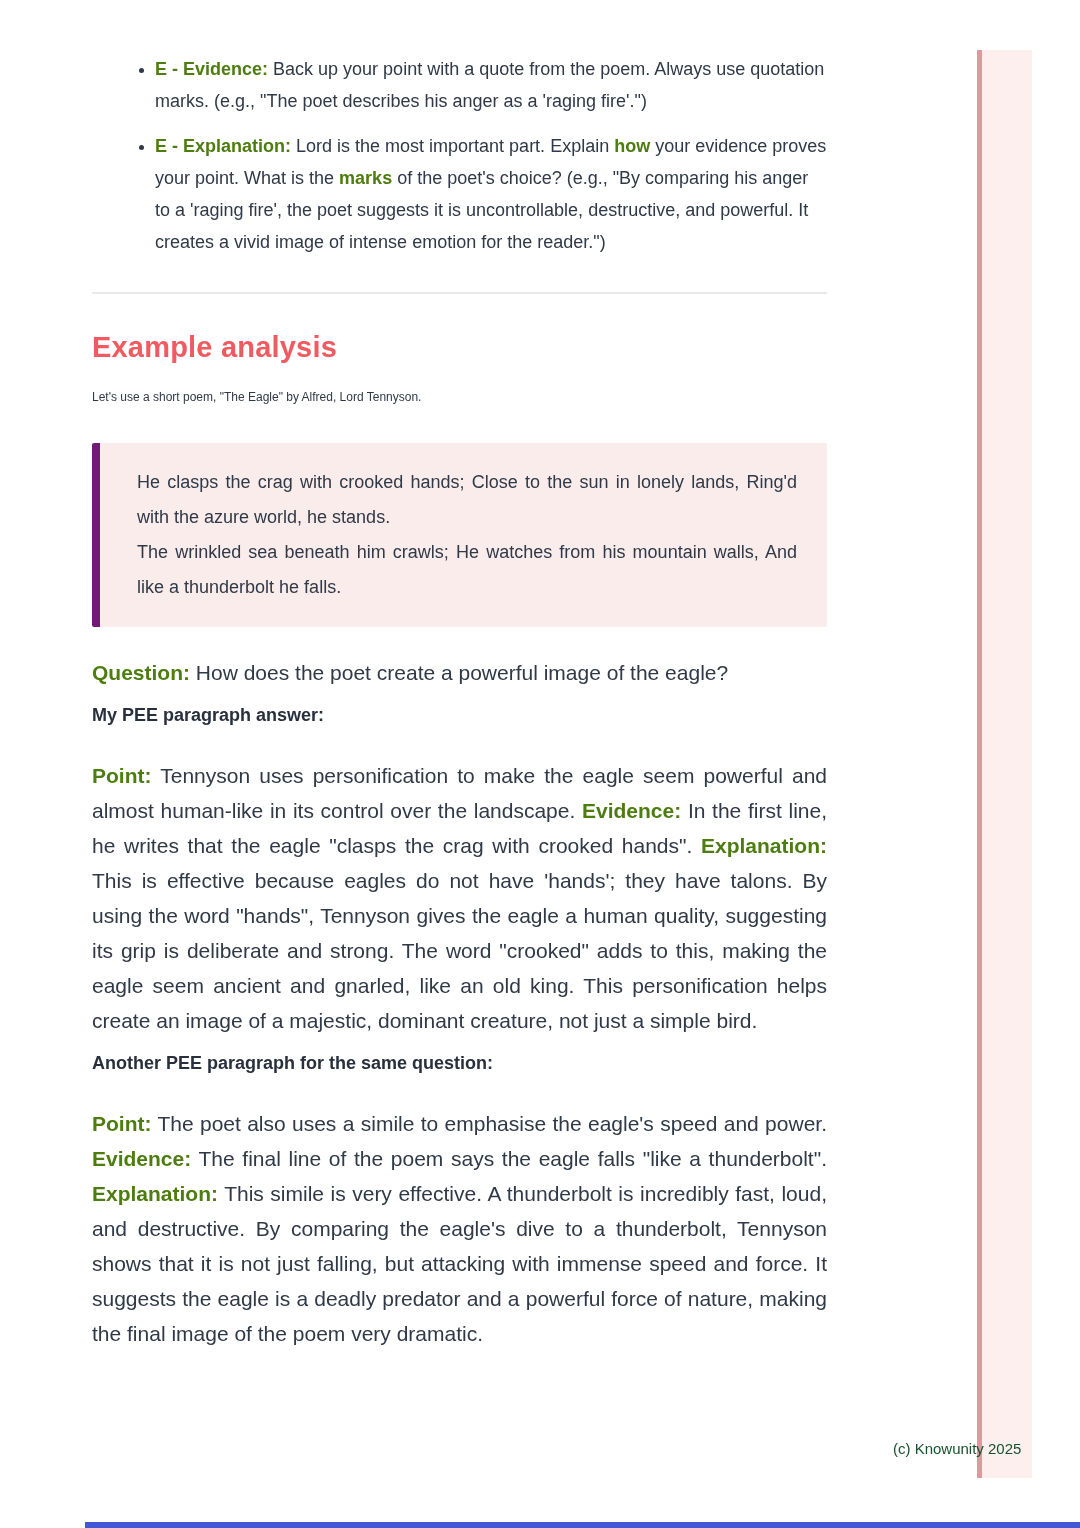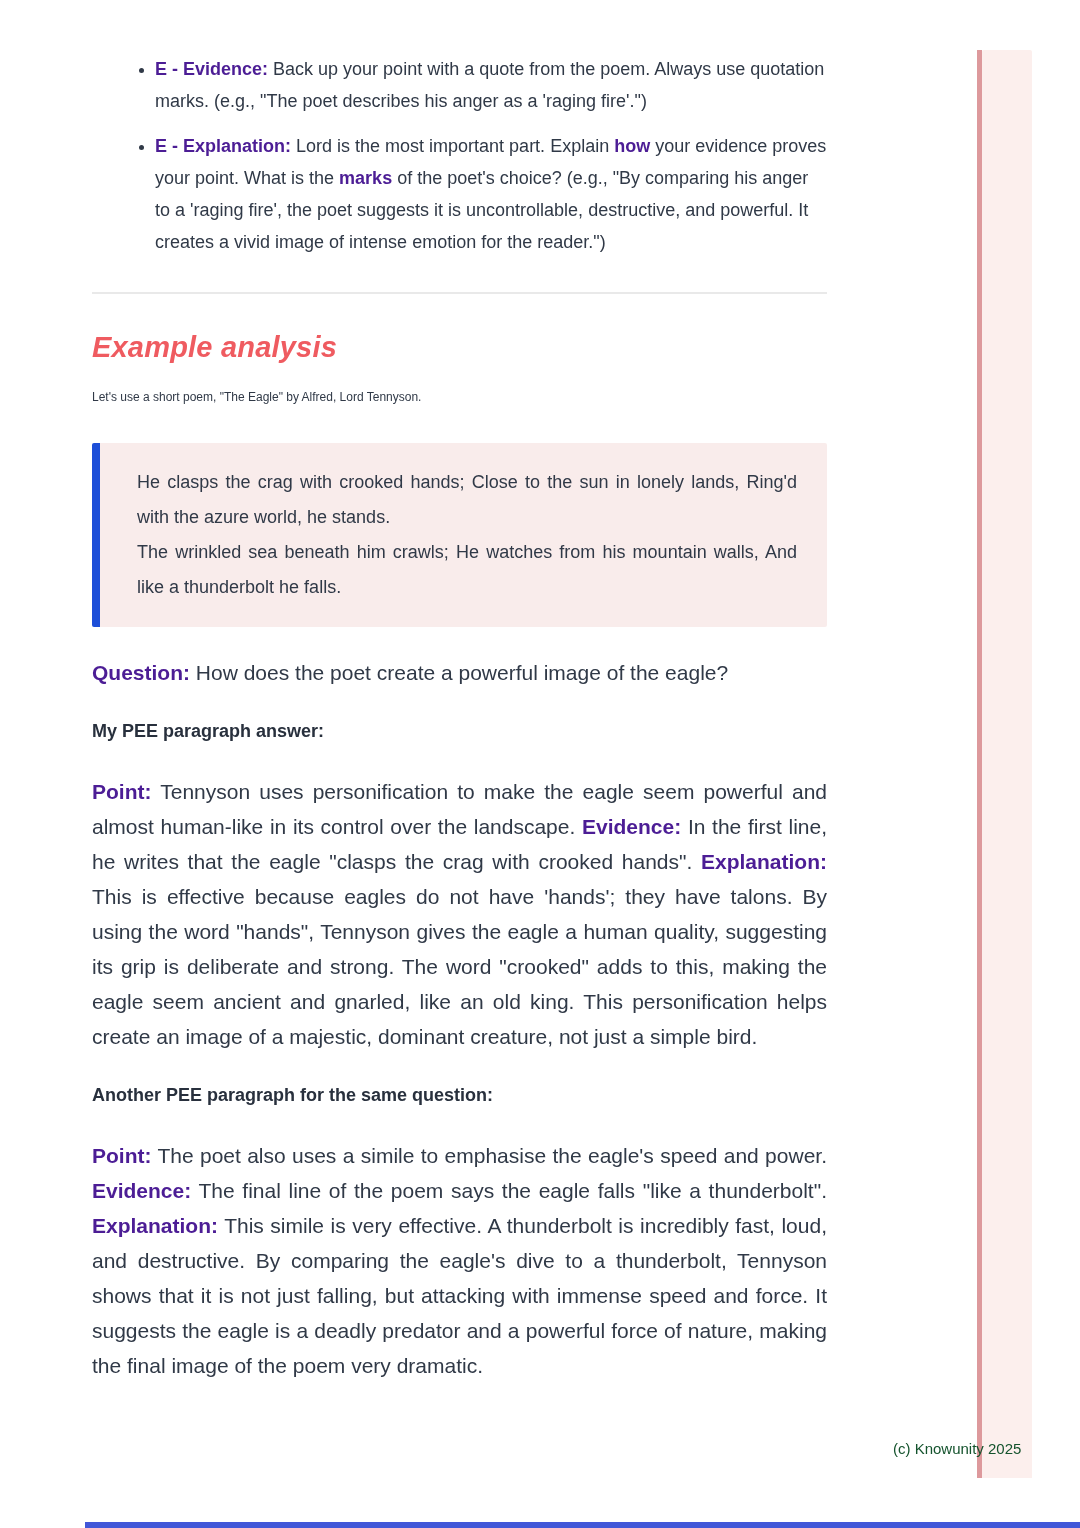--- a/index.html
+++ b/index.html
@@ -14,52 +14,51 @@
     position: absolute; left: 92px; top: 0; width: 735px;
   }
   ul.bullets {
     margin-top: 53px;
     padding-left: 63px;
     list-style: disc outside;
     font-size: 18px; line-height: 32px;
   }
   ul.bullets li { margin-bottom: 13px; }
   ul.bullets li::marker { color: #303947; font-size: 15px; }
-  b { font-weight: 700; color: #4c1d95; }
+  b { font-weight: 700; color: #4d7c0f; }
   .divider {
     border: none; border-top: 2px solid #e9e9e9;
     margin-top: 34px;
   }
   .section-heading {
     margin-top: 36px;
     font-size: 29px; font-weight: 700; line-height: 34px;
     color: #ef5b60;
     letter-spacing: 0.2px;
-    font-style: italic;
   }
   .intro {
     margin-top: 18px;
     font-size: 12px; line-height: 30px;
   }
   .poem {
     margin-top: 31px;
     background: #f9eceb;
-    border-left: 8px solid #1d4ed8;
+    border-left: 8px solid #701a75;
     border-radius: 2px;
     padding: 22px 30px 22px 37px;
     font-size: 18px; line-height: 35px;
   }
   .poem-line { text-align: justify; }
   .para {
     margin-top: 28px;
     font-size: 21px; line-height: 35px;
   }
   .justify { text-align: justify; }
   .sub-heading {
-    margin-top: 26px;
+    margin-top: 10px;
     font-size: 18px; line-height: 30px;
     font-weight: 700; color: #28303d;
   }
   .side-band {
     position: absolute;
     left: 982px; top: 50px;
     width: 50px; height: 1428px;
     background: #fcefed;
     border-radius: 2px 2px 0 0;
     z-index: 1;

